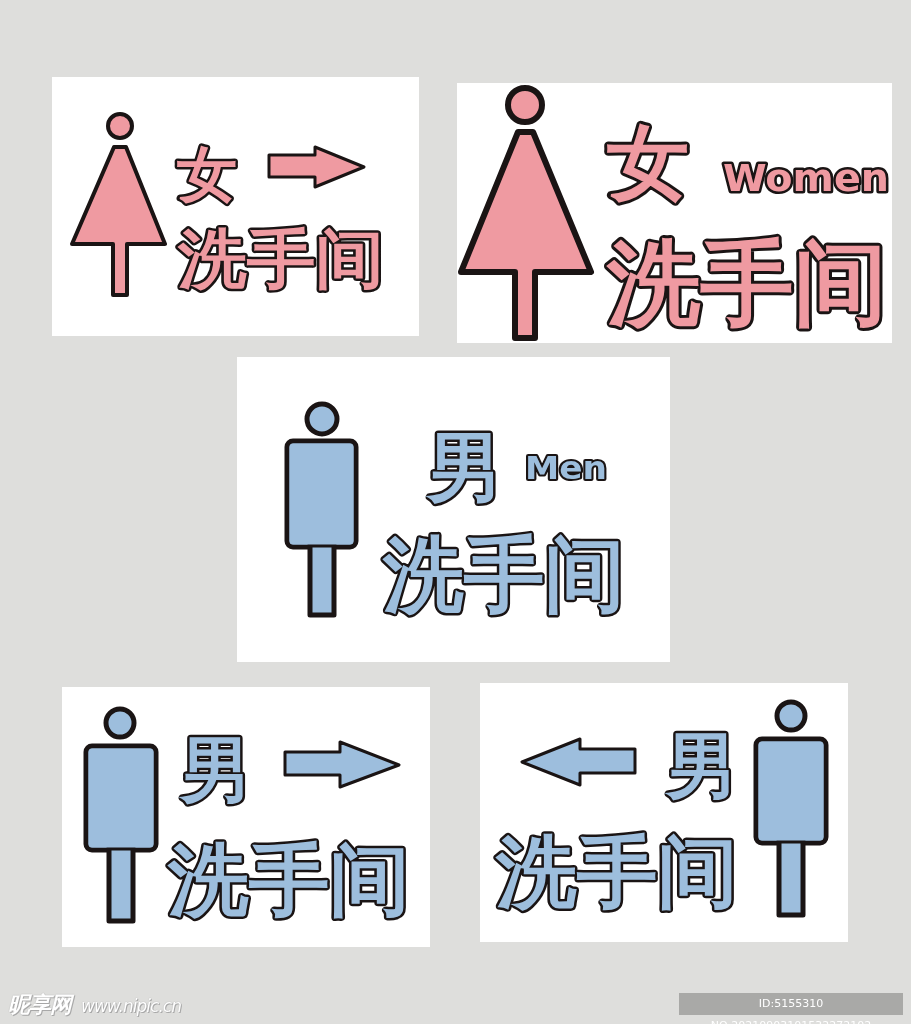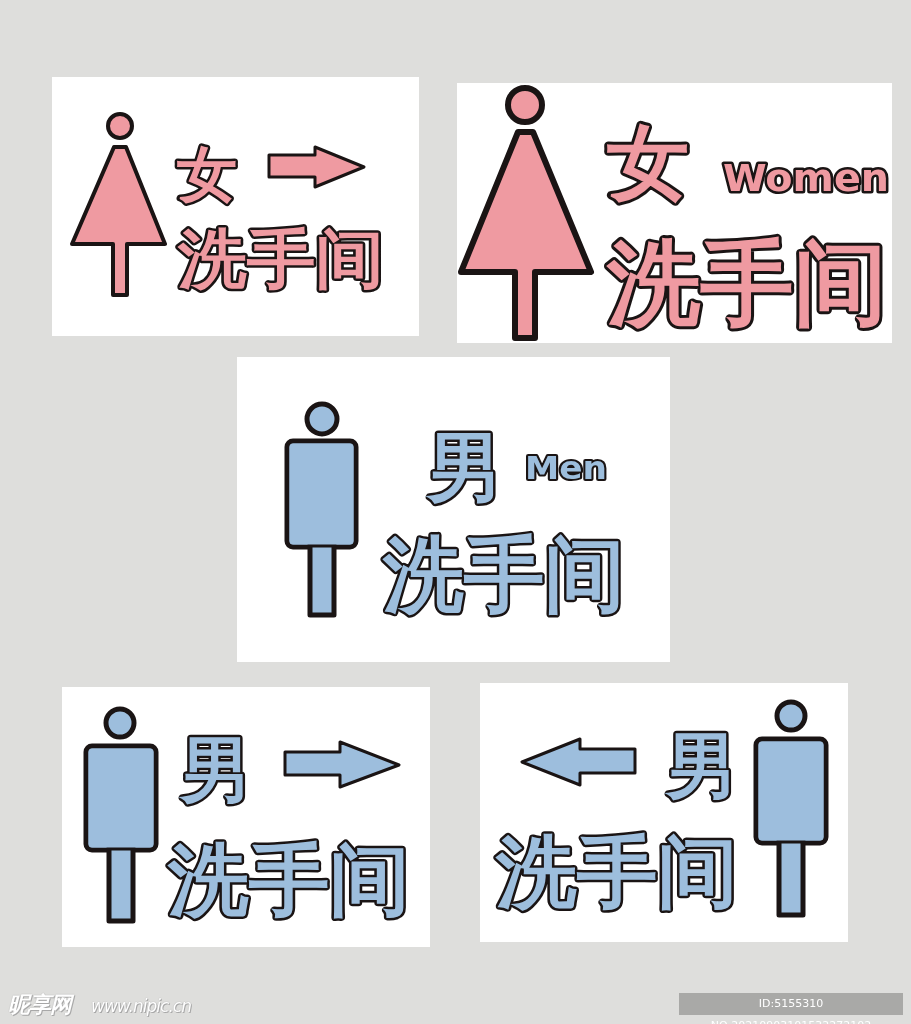--- a/index.html
+++ b/index.html
@@ -12,21 +12,21 @@
   .cn, .en {
     font-family:"DejaVu Sans", sans-serif; font-weight:bold;
     paint-order: stroke fill; stroke:#1a1414; stroke-linejoin:round;
   }
   .watermark-left {
     position:absolute; left:8px; top:990px; color:#ffffff; font-size:22px; font-weight:bold;
     font-family:"DejaVu Sans", sans-serif; letter-spacing:-1px;
     text-shadow: 0 0 1px #999, 1px 1px 0 #aaa;
     font-style:italic;
   }
-  .watermark-left .site { font-size:17px; font-weight:normal; margin-left:20px; }
+  .watermark-left .site { font-size:17px; font-weight:normal; margin-left:10px; }
   .watermark-right {
     position:absolute; left:679px; top:993px; width:224px; height:22px;
     background:#a9a9a7; color:#ffffff; font-size:11px; line-height:22px; text-align:center;
     font-family:"DejaVu Sans", sans-serif;
   }
 </style>
 </head>
 <body>
 
 <div class="panel" style="left:52px;top:77px;width:367px;height:259px;">

